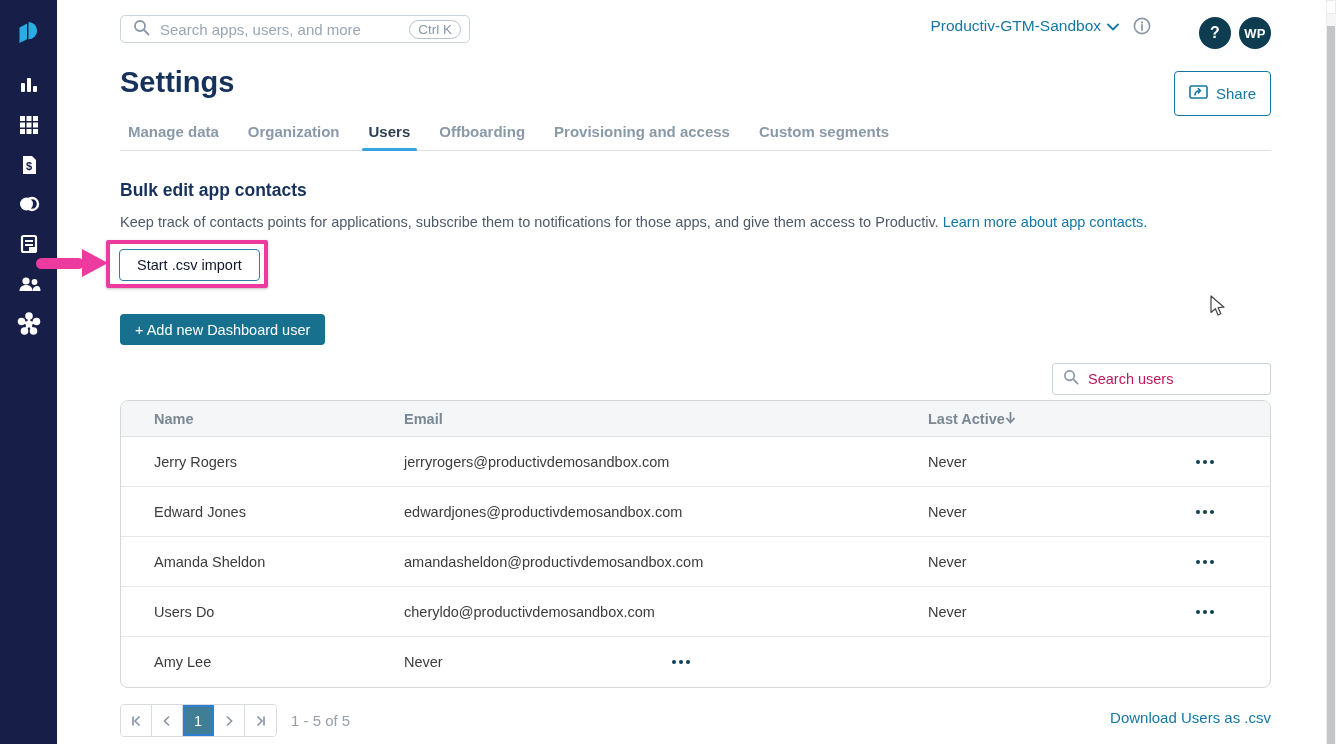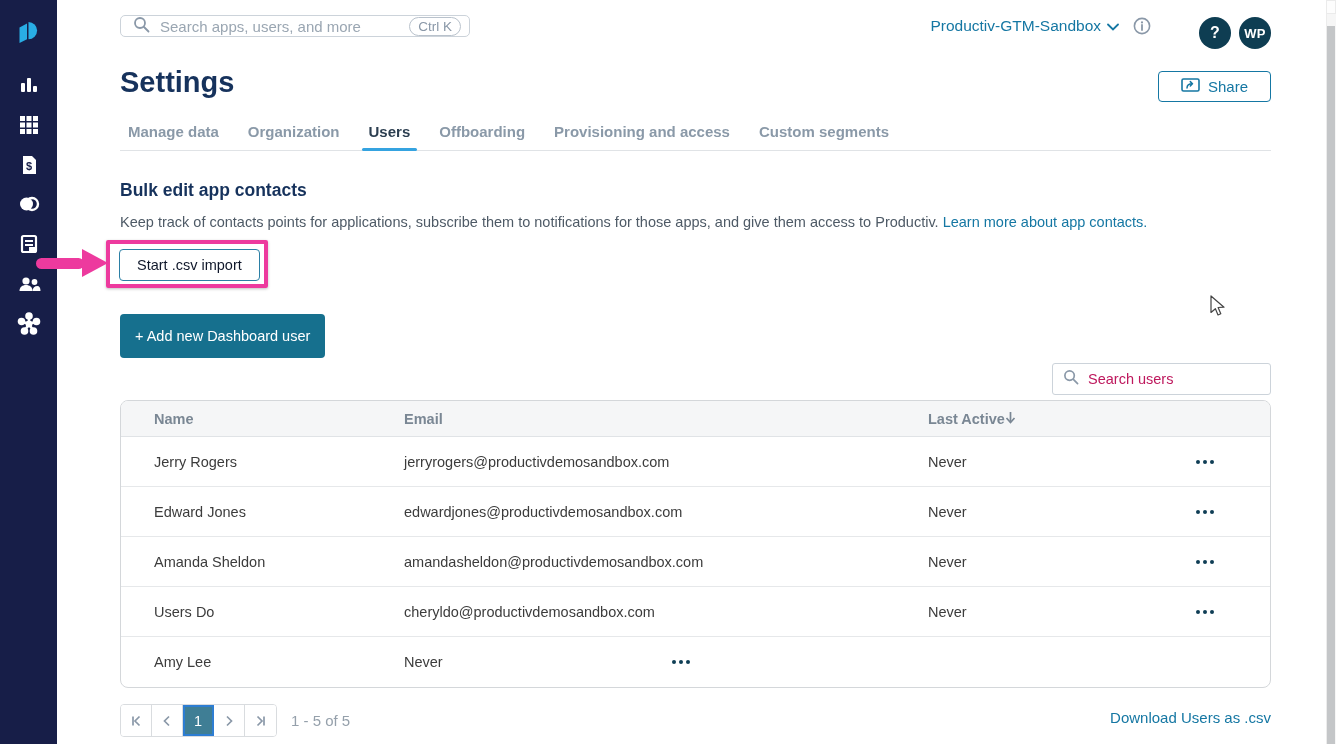--- a/index.html
+++ b/index.html
@@ -9,45 +9,45 @@
 
   
   .sidebar { position:absolute; left:0; top:0; width:57px; height:744px; background:#171e48; z-index:2; }
   .sidebar .logo { position:absolute; left:14px; top:18px; width:30px; height:30px; }
   .side-icon { position:absolute; left:16px; width:26px; height:26px; display:flex; align-items:center; justify-content:center; cursor:pointer; }
   .side-icon svg { display:block; }
 
   
   .main { position:absolute; left:57px; top:0; right:10px; bottom:0; background:#fff; }
 
-  .search-top { position:absolute; left:63px; top:15px; width:350px; height:22px; border:1px solid #ccd3da; border-radius:5px; display:flex; align-items:center; padding:0 8px 0 12px; background:#fff; }
+  .search-top { position:absolute; left:63px; top:15px; width:350px; height:28px; border:1px solid #ccd3da; border-radius:5px; display:flex; align-items:center; padding:0 8px 0 12px; background:#fff; }
   .search-top .ph { color:#9aa6b2; font-size:15px; flex:1; margin-left:10px; }
   .kbd { border:1px solid #b9c2cc; border-radius:10px; color:#8a98a8; font-size:13.5px; padding:1px 8px; white-space:nowrap; }
 
   .topbar-right { position:absolute; top:17px; right:55px; display:flex; align-items:flex-start; }
   .workspace { color:#1577a3; font-size:15.5px; display:flex; align-items:center; gap:6px; cursor:pointer; }
   .info-ic { margin-left:14px; cursor:pointer; display:flex; }
   .circle-btn { width:32px; height:32px; border-radius:50%; background:#0e3d52; color:#fff; font-weight:bold; display:flex; align-items:center; justify-content:center; cursor:pointer; }
   .help-c { margin-left:48px; font-size:16px; }
   .avatar-c { margin-left:8px; font-size:13px; letter-spacing:.2px; }
 
   .page-title { position:absolute; left:63px; top:66px; font-size:29px; font-weight:bold; color:#16325c; }
-  .share-btn { position:absolute; right:55px; top:71px; height:31px; padding:0 22px; border:1px solid #1577a3; border-radius:4px; background:#fff; color:#1577a3; font-size:15px; display:flex; align-items:center; gap:8px; cursor:pointer; }
+  .share-btn { position:absolute; right:55px; top:71px; height:45px; padding:0 14px; border:1px solid #1577a3; border-radius:4px; background:#fff; color:#1577a3; font-size:15px; display:flex; align-items:center; gap:8px; cursor:pointer; }
 
   .tabs { position:absolute; left:63px; right:55px; top:119px; display:flex; gap:29px; border-bottom:1px solid #e0e3e6; padding:0 0 0 8px; }
   .tab { font-size:15px; font-weight:bold; color:#8a99a8; padding:4px 0 10px; cursor:pointer; position:relative; white-space:nowrap; }
   .tab.active { color:#2c3e50; }
   .tab.active::after { content:""; position:absolute; left:-7px; right:-7px; bottom:-1px; height:3px; background:#35a3e0; border-radius:2px; }
 
   .bulk-h { position:absolute; left:63px; top:180px; font-size:17.5px; font-weight:bold; color:#16325c; }
   .bulk-d { position:absolute; left:63px; top:214px; font-size:14.5px; color:#4e5a66; white-space:nowrap; }
   .bulk-d a { color:#1577a3; text-decoration:none; cursor:pointer; }
 
   .csv-btn { position:absolute; left:62px; top:249px; height:32px; padding:0 17px; background:#fff; border:1px solid #2b7fa5; border-radius:4px; color:#0f172a; font-size:14.5px; cursor:pointer; }
-  .add-btn { position:absolute; left:63px; top:314px; height:44px; padding:0 15px; background:#16708e; border:none; border-radius:4px; color:#fff; font-size:14.5px; cursor:pointer; }
+  .add-btn { position:absolute; left:63px; top:314px; height:31px; padding:0 15px; background:#16708e; border:none; border-radius:4px; color:#fff; font-size:14.5px; cursor:pointer; }
 
   .search-users { position:absolute; right:55px; top:363px; width:219px; height:32px; border:1px solid #ccd3da; border-radius:3px; display:flex; align-items:center; padding:0 10px; background:#fff; }
   .search-users .ph { color:#be185d; font-size:14.5px; margin-left:9px; }
 
   
   .tbl { position:absolute; left:63px; right:55px; top:400px; border:1px solid #d4d7da; border-radius:8px; overflow:hidden; background:#fff; }
   .tbl-head { display:flex; background:#f5f6f7; height:36px; align-items:center; color:#7a8794; font-weight:bold; font-size:14.5px; border-bottom:1px solid #e0e3e6; }
   .tbl-row { display:flex; height:50px; align-items:center; font-size:14.5px; color:#3c3c3c; border-bottom:1px solid #e6e8ea; cursor:pointer; }
   .tbl-row:last-child { border-bottom:none; }
   .c-name { width:283px; padding-left:33px; }

